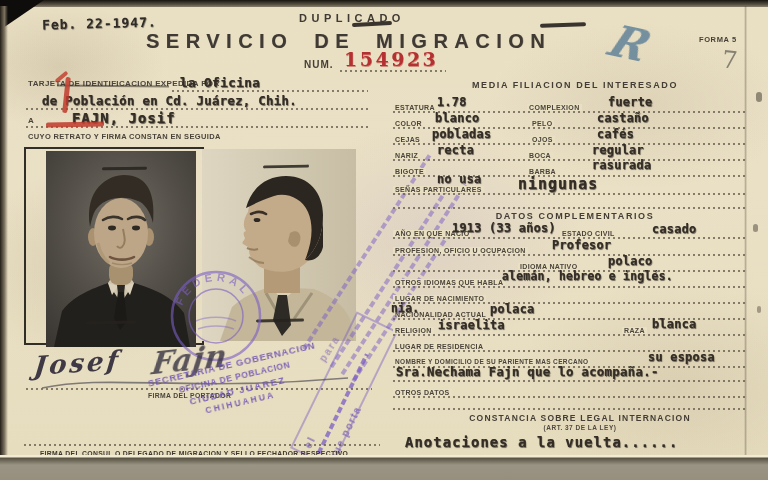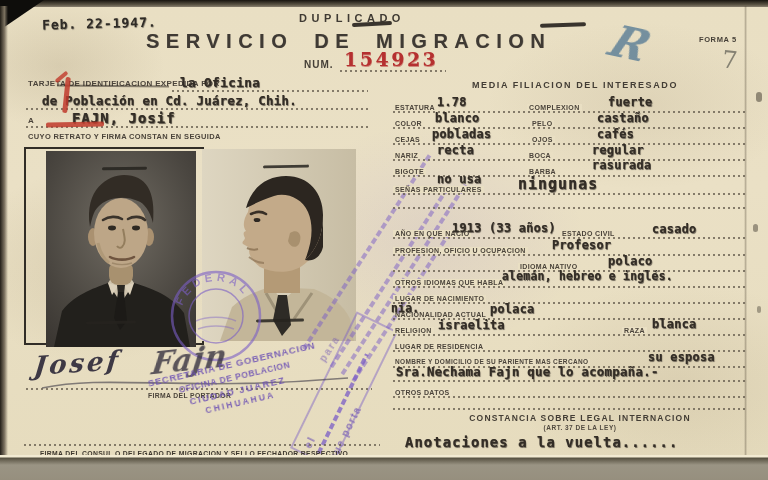--- a/index.html
+++ b/index.html
@@ -196,20 +196,21 @@
   <span class="typ" style="left:437px;top:167px;font-size:12px">no usa</span>
   <span class="lbl" style="left:527px;top:162px">BARBA</span>
   <span class="typ" style="left:592px;top:153px;font-size:12px">rasurada</span>
 
   <div class="dots" style="left:393px;top:187px;width:352px"></div>
   <span class="lbl" style="left:393px;top:180px">SEÑAS PARTICULARES</span>
   <span class="typ" style="left:518px;top:171px;font-size:15px;letter-spacing:1px">ningunas</span>
 
   <div class="dots" style="left:393px;top:201px;width:352px"></div>
 
+  <div class="hdr" style="left:455px;top:206px;width:240px">DATOS COMPLEMENTARIOS</div>
 
   <div class="dots" style="left:393px;top:231px;width:352px"></div>
   <span class="lbl" style="left:393px;top:224px">AÑO EN QUE NACIO</span>
   <span class="typ" style="left:452px;top:216px;font-size:12px">1913 (33 años)</span>
   <span class="lbl" style="left:560px;top:224px">ESTADO CIVIL</span>
   <span class="typ" style="left:652px;top:217px;font-size:12px">casado</span>
 
   <div class="dots" style="left:393px;top:248px;width:352px"></div>
   <span class="lbl" style="left:393px;top:241px">PROFESION, OFICIO U OCUPACION</span>
   <span class="typ" style="left:552px;top:233px;font-size:12px">Profesor</span>

